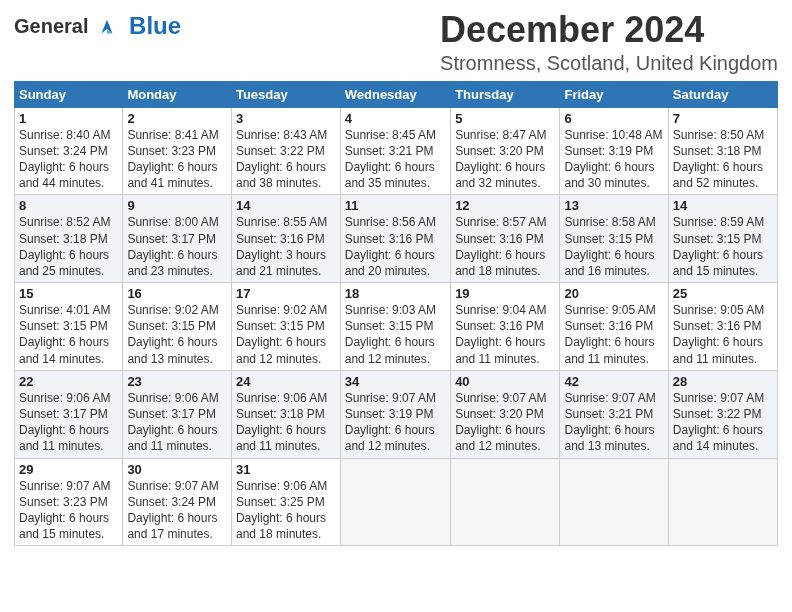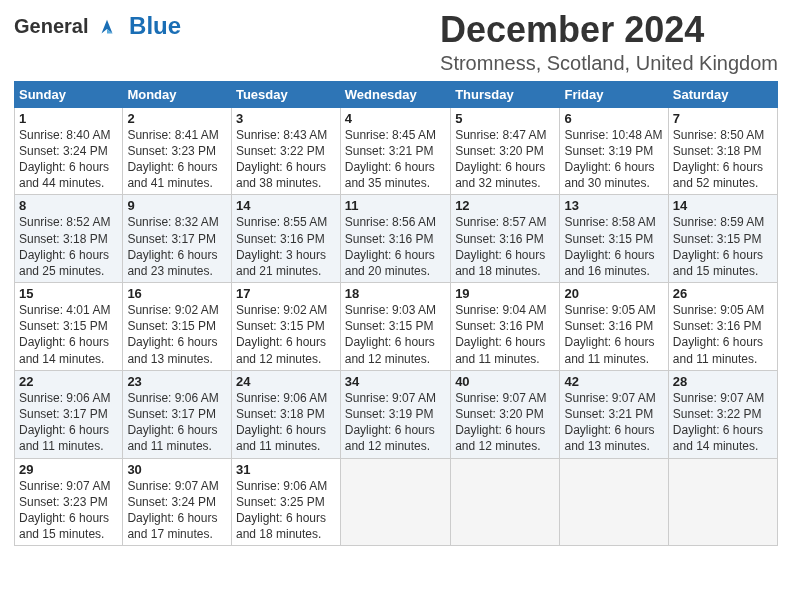--- a/index.html
+++ b/index.html
@@ -174,21 +174,21 @@
         <tr>
           <td>
             <div class="cell-content">
               <span class="day-num">8</span>
               <div class="day-info"><span>Sunrise: 8:52 AM</span><br><span>Sunset: 3:18 PM</span><br><span>Daylight: 6 hours and 25 minutes.</span></div>
             </div>
           </td>
           <td>
             <div class="cell-content">
               <span class="day-num">9</span>
-              <div class="day-info"><span>Sunrise: 8:32 AM</span><br><span>Sunset: 3:17 PM</span><br><span>Daylight: 6 hours and 23 minutes.</span></div>
+              <div class="day-info"><span>Sunrise: 8:00 AM</span><br><span>Sunset: 3:17 PM</span><br><span>Daylight: 6 hours and 23 minutes.</span></div>
             </div>
           </td>
           <td>
             <div class="cell-content">
               <span class="day-num">14</span>
               <div class="day-info"><span>Sunrise: 8:55 AM</span><br><span>Sunset: 3:16 PM</span><br><span>Daylight: 3 hours and 21 minutes.</span></div>
             </div>
           </td>
           <td>
             <div class="cell-content">
@@ -247,21 +247,21 @@
             </div>
           </td>
           <td>
             <div class="cell-content">
               <span class="day-num">20</span>
               <div class="day-info"><span>Sunrise: 9:05 AM</span><br><span>Sunset: 3:16 PM</span><br><span>Daylight: 6 hours and 11 minutes.</span></div>
             </div>
           </td>
           <td>
             <div class="cell-content">
-              <span class="day-num">26</span>
+              <span class="day-num">25</span>
               <div class="day-info"><span>Sunrise: 9:05 AM</span><br><span>Sunset: 3:16 PM</span><br><span>Daylight: 6 hours and 11 minutes.</span></div>
             </div>
           </td>
         </tr>
         <tr>
           <td>
             <div class="cell-content">
               <span class="day-num">22</span>
               <div class="day-info"><span>Sunrise: 9:06 AM</span><br><span>Sunset: 3:17 PM</span><br><span>Daylight: 6 hours and 11 minutes.</span></div>
             </div>

